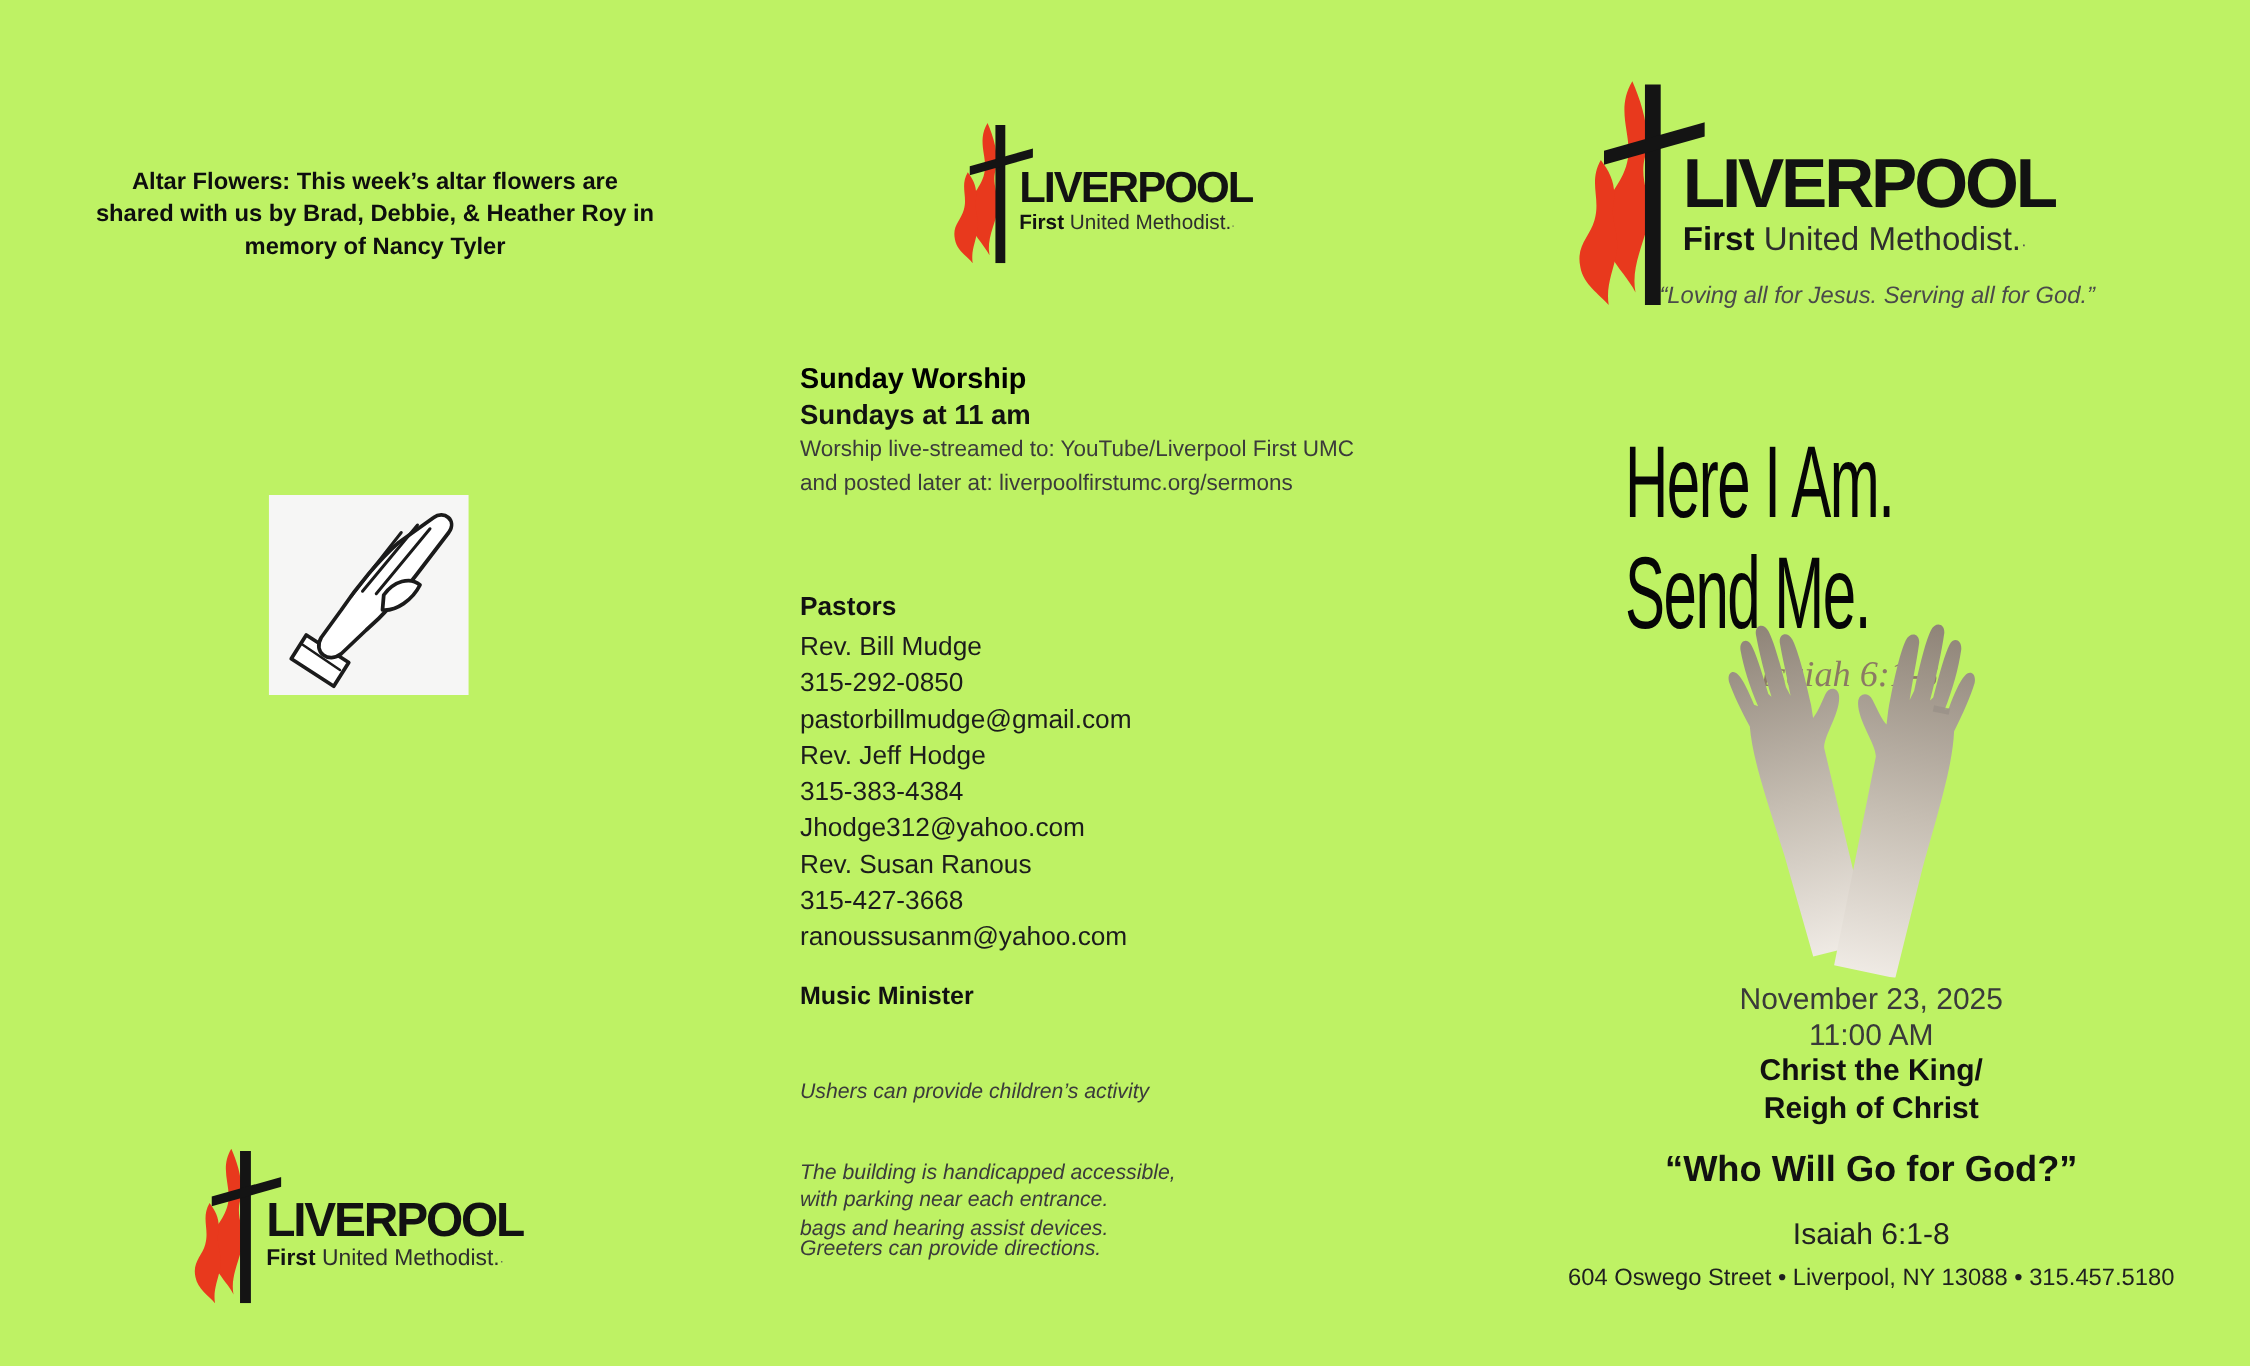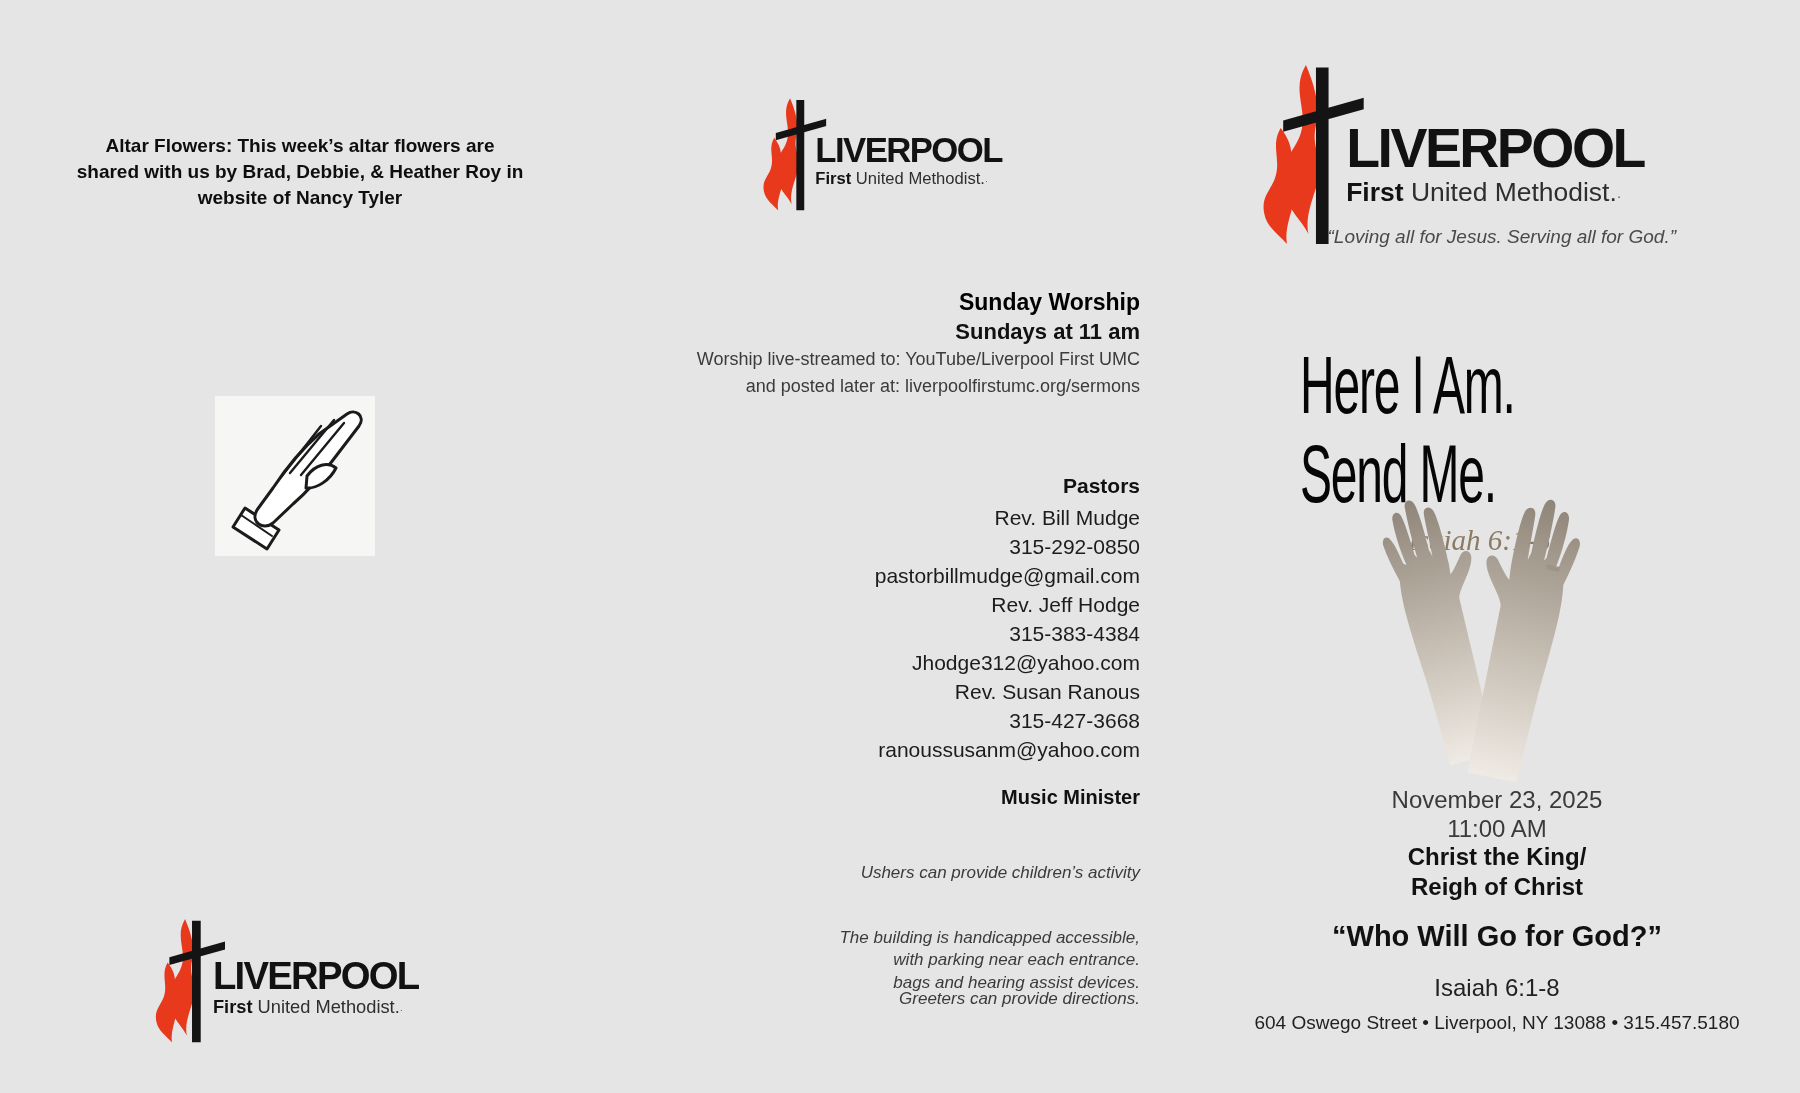--- a/index.html
+++ b/index.html
@@ -1,36 +1,36 @@
 <!DOCTYPE html>
 <html><head>
 <meta charset="utf-8">
 <style>
   html,body{margin:0;padding:0;background:#ffffff;}
   .page{
-    position:relative;width:1800px;height:1093px;background:#e5e5e5;overflow:hidden;
+    position:relative;width:1800px;height:1093px;background:#bef264;overflow:hidden;
     font-family:"Liberation Sans",sans-serif;color:#111;
   }
   
   .logo{position:absolute;display:flex;align-items:flex-start;transform-origin:top left;white-space:nowrap;}
   .logo svg{width:84px;height:150px;flex:0 0 auto;}
   .logo-text{margin-left:-14px;margin-top:52px;line-height:1;}
   .logo-name{font-size:44px;font-weight:800;letter-spacing:-2px;color:#121212;}
   .logo-sub{font-size:21px;margin-top:2px;color:#2e2e2e;letter-spacing:0px;}
   .logo-sub b{font-weight:800;color:#121212;}
   .logo-sub .tm{font-size:11px;vertical-align:baseline;color:#555;}
   .logo-md{left:760px;top:92px;transform:scale(0.79);}
   .logo-lg{left:1258px;top:55px;transform:scale(1.26);}
   .logo-sm{left:152px;top:912px;transform:scale(0.87);}
   
   .altar{position:absolute;left:40px;top:133px;width:520px;text-align:center;
          font-weight:700;font-size:19px;line-height:26px;color:#0e0e0e;}
   .praying{position:absolute;left:215px;top:396px;width:160px;height:160px;}
   
-  .mid{position:absolute;left:640px;width:500px;text-align:right;}
+  .mid{position:absolute;left:640px;width:500px;text-align:left;}
   .worship-title{top:289px;font-size:23px;font-weight:800;color:#000;}
   .worship-time{top:319px;font-size:22px;font-weight:700;color:#111;}
   .stream1{top:349px;font-size:18px;color:#3b3b3b;}
   .stream2{top:376px;font-size:18px;color:#3b3b3b;}
   .pastors-title{top:474px;font-size:21px;font-weight:700;color:#111;}
   .pastors-list{top:503px;font-size:21px;line-height:29px;color:#1c1c1c;}
   .music-title{top:786px;font-size:20px;font-weight:700;color:#111;}
   .music-name{top:814px;font-size:21px;color:#1c1c1c;}
   .note{font-size:17px;line-height:22px;color:#3b3b3b;font-style:italic;}
   .n0{top:862px;} .n1{top:928px;margin-top:44px;} .n2{top:927px;} .n3{top:949px;} .n4{top:988px;}
@@ -53,21 +53,21 @@
   .raddr{top:1012px;font-size:19px;color:#1f1f1f;}
 </style>
 </head>
 <body>
 
 <div class="page">
 
   <div class="altar">
     <div>Altar Flowers: This week’s altar flowers are</div>
     <div>shared with us by Brad, Debbie, &amp; Heather Roy in</div>
-    <div>website of Nancy Tyler</div>
+    <div>memory of Nancy Tyler</div>
   </div>
 
   <div class="praying">
     <svg viewBox="0 0 160 160" width="160" height="160">
       <rect width="160" height="160" fill="#f6f6f5"></rect>
       <g fill="#ffffff" stroke="#1b1b1b" stroke-width="3" stroke-linejoin="round" stroke-linecap="round">
         <path d="M30,112 L64,134 L52,153 L18,131 Z"></path>
         <path d="M26,119 L57,140" fill="none" stroke-width="2"></path>
         <path d="M132,18 C140,12 151,20 144,30 L118,64 C106,80 92,96 78,108 L58,127 C48,135 35,126 42,114 L58,92 C70,74 88,52 104,38 Z"></path>
         <path d="M129,27 L86,79" fill="none" stroke-width="2.4"></path>

